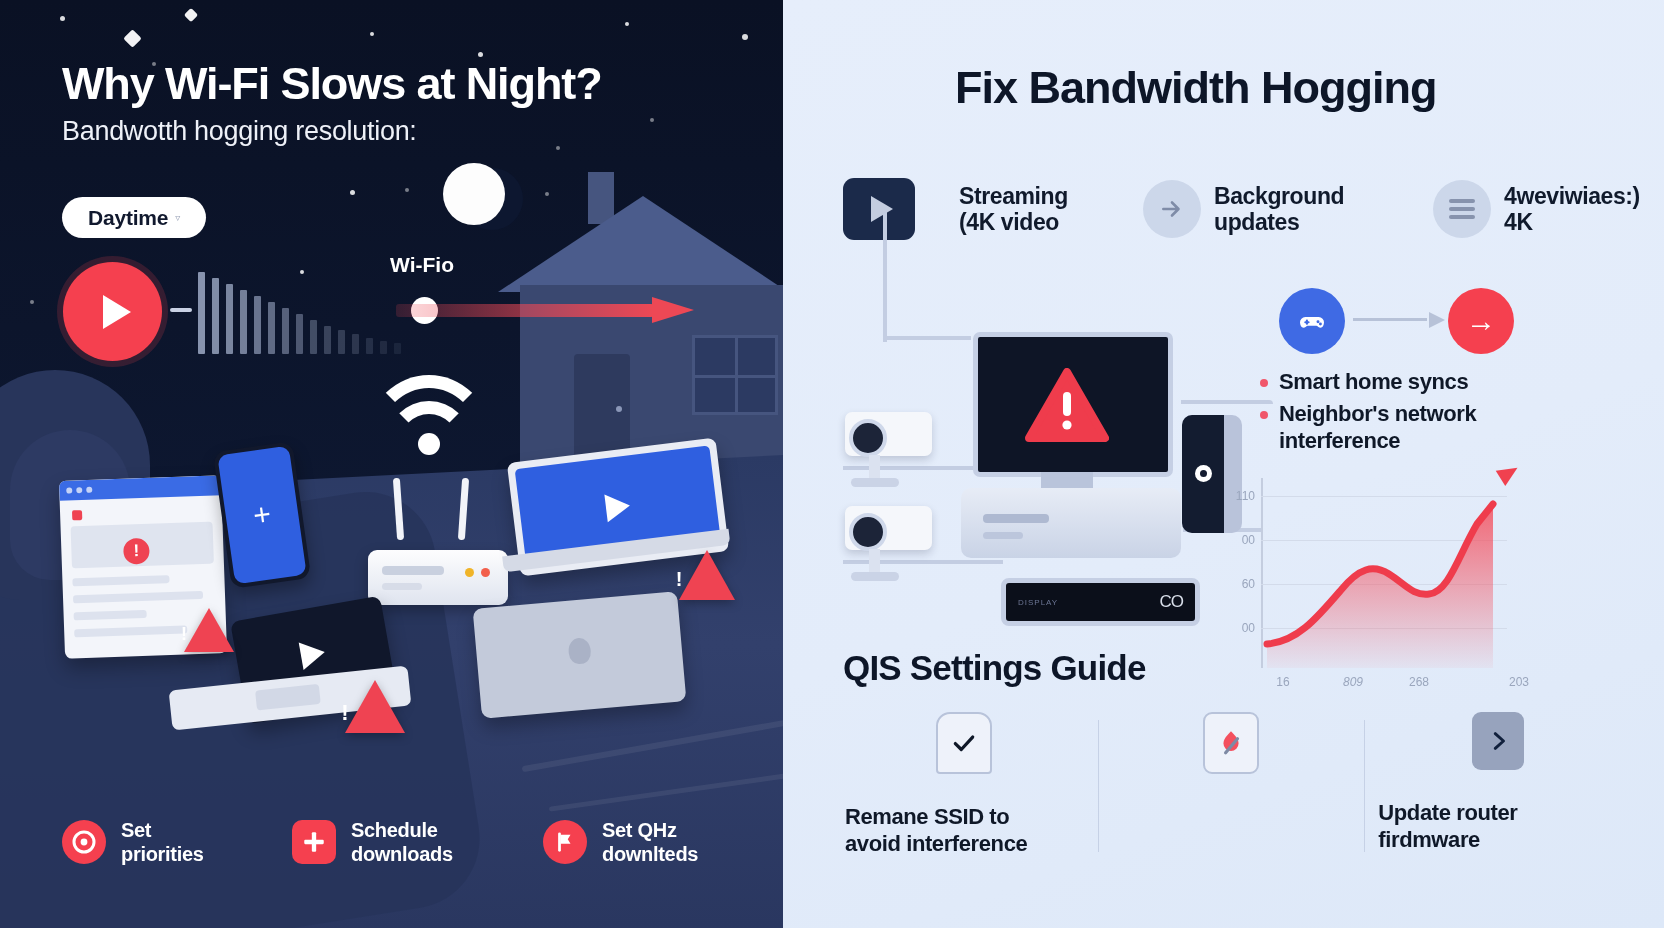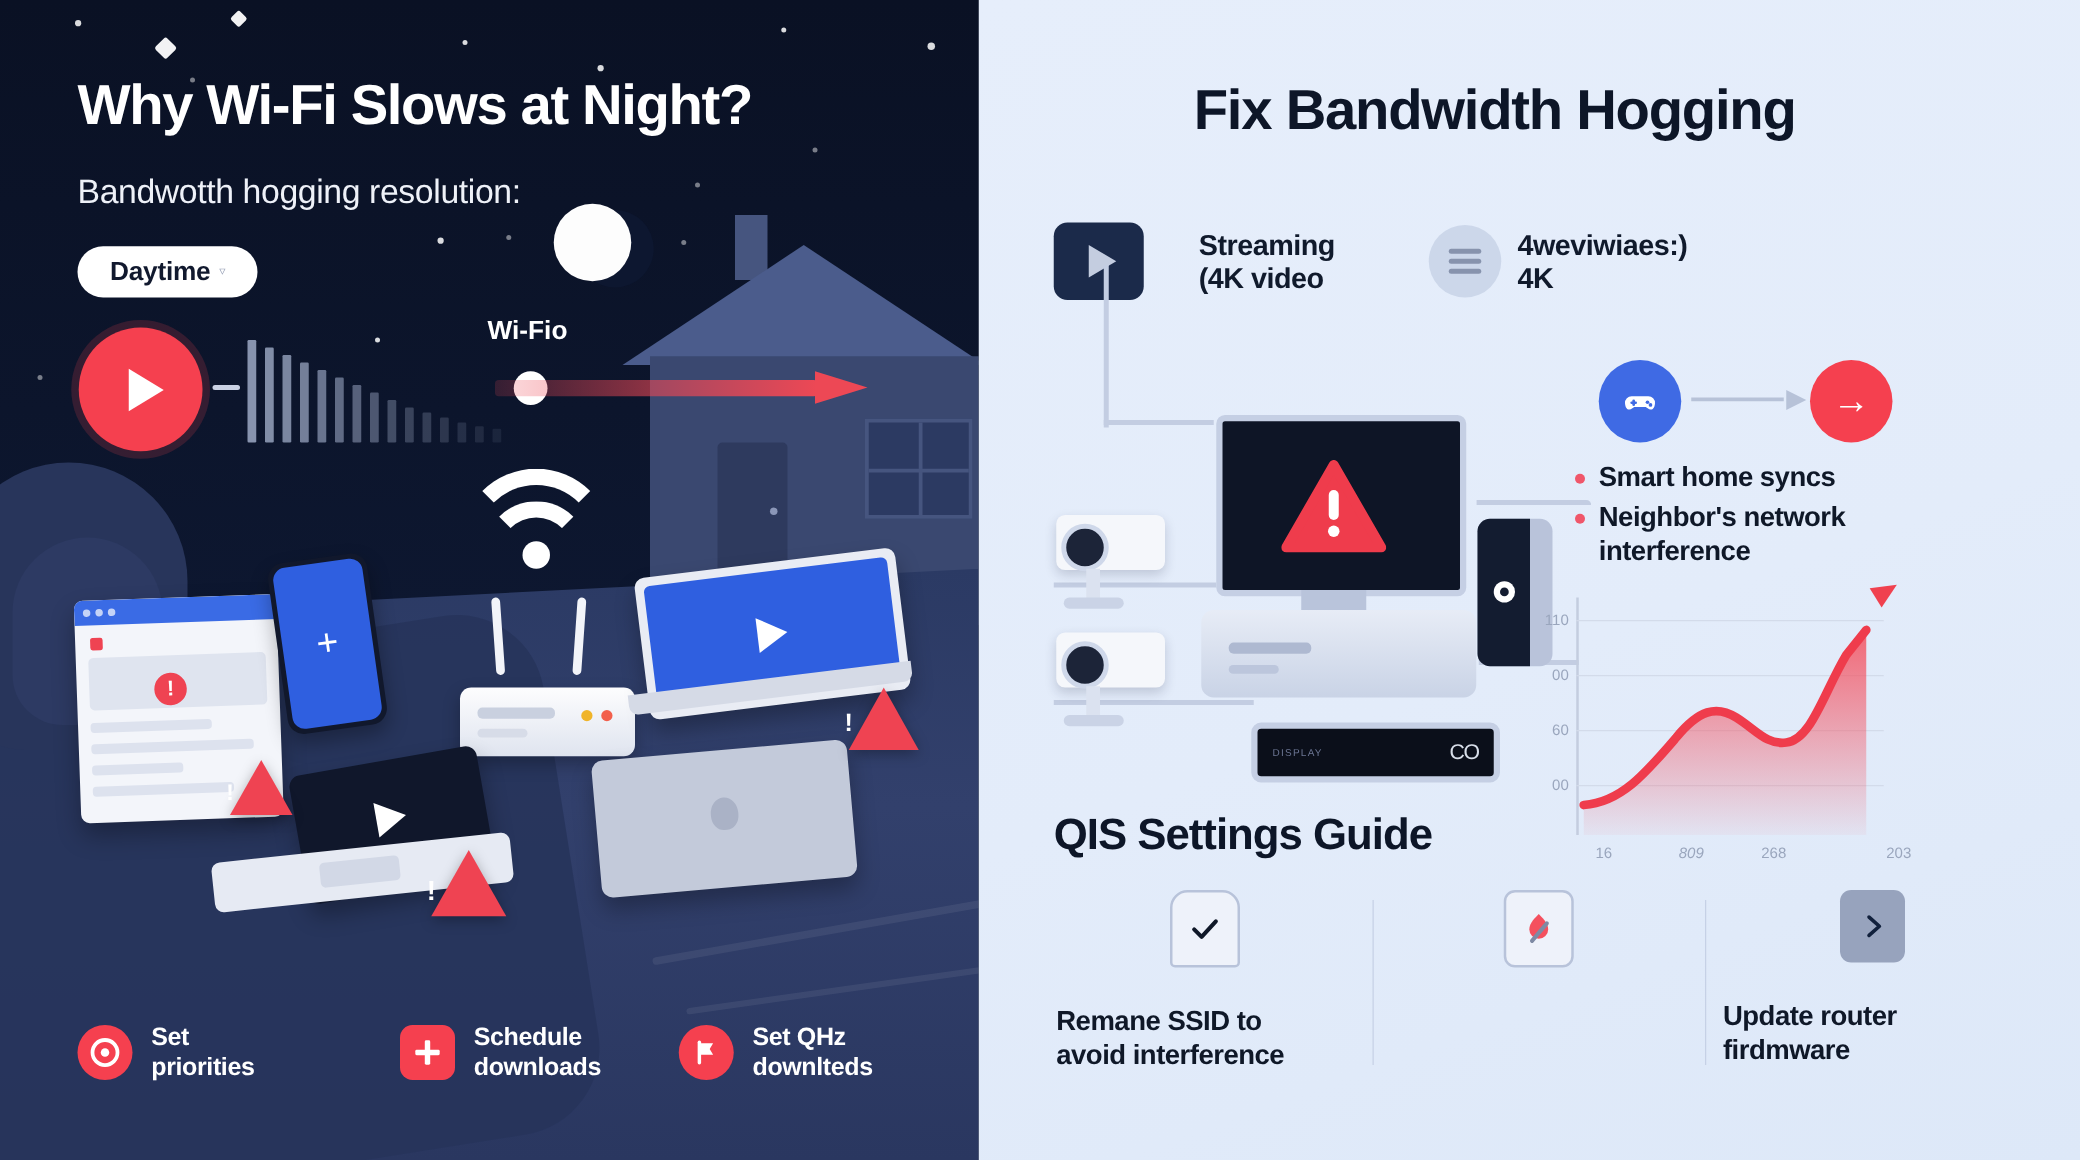--- a/index.html
+++ b/index.html
@@ -66,21 +66,21 @@
   .play-big .tri{width:0;height:0;border-top:17px solid transparent;
     border-bottom:17px solid transparent;border-left:28px solid #fff;margin-left:8px;}
 
   .daytime-pill{position:absolute;left:62px;top:197px;height:41px;padding:0 26px;
     border-radius:22px;background:#fff;display:flex;align-items:center;
     color:#11192e;font-size:21px;font-weight:700;letter-spacing:-.2px;}
   .daytime-pill .tick{margin-left:7px;font-size:10px;color:#9aa3b8;}
 
   .title-main{position:absolute;left:62px;top:58px;color:#fff;font-size:45px;
     font-weight:700;letter-spacing:-1.1px;white-space:nowrap;}
-  .title-sub{position:absolute;left:62px;top:138px;color:#eef1f8;font-size:27px;
+  .title-sub{position:absolute;left:62px;top:116px;color:#eef1f8;font-size:27px;
     font-weight:400;letter-spacing:-.3px;white-space:nowrap;}
 
   
   .wifi-glyph{position:absolute;left:368px;top:375px;width:122px;height:96px;}
   .wifi-glyph i{position:absolute;left:50%;transform:translateX(-50%);
     border:13px solid #fff;border-bottom-color:transparent;
     border-left-color:transparent;border-right-color:transparent;border-radius:50%;}
   .wifi-glyph .a1{top:0;width:96px;height:96px;}
   .wifi-glyph .a2{top:26px;width:58px;height:58px;}
   .wifi-glyph .dot{top:58px;width:22px;height:22px;border:0;background:#fff;border-radius:50%;}
@@ -393,21 +393,21 @@
         <svg width="24" height="24" viewBox="0 0 24 24">
             <circle cx="12" cy="12" r="10" fill="none" stroke="#fff" stroke-width="3"></circle>
             <circle cx="12" cy="12" r="3.4" fill="#fff"></circle>
           </svg>
       </span>
       <span class="tx">
         <span>Set</span><br><span>priorities</span>
       </span>
     </div>
 
-    <div class="lfeat" style="left:292px;margin-left:28px;">
+    <div class="lfeat" style="left:292px;">
       <span class="ic" style="border-radius:10px;font-size:30px;font-weight:700;">
         <svg width="26" height="26" viewBox="0 0 24 24">
             <rect x="10" y="3" width="4" height="18" fill="#fff" rx="1"></rect>
             <rect x="3" y="10" width="18" height="4" fill="#fff" rx="1"></rect>
           </svg>
       </span>
       <span class="tx">
         <span>Schedule</span><br><span>downloads</span>
       </span>
     </div>
@@ -430,20 +430,30 @@
   <div class="right-panel">
     <div class="r-title">Fix Bandwidth Hogging</div>
 
     <div class="chipsrow">
       <div class="chip" style="width:300px;gap:44px;">
         <span class="sq">
             <span class="tri"></span>
           </span>
         <span class="lbl">
           <span>Streaming</span><br><span>(4K video</span>
+        </span>
+      </div>
+      <div class="chip" style="width:290px;">
+        <span class="circ">
+          <svg width="26" height="26" viewBox="0 0 24 24">
+              <path d="M4 12h13M12 6l6 6-6 6" fill="none" stroke="#7f8ca8" stroke-width="2.4" stroke-linecap="round" stroke-linejoin="round"></path>
+            </svg>
+        </span>
+        <span class="lbl">
+          <span>Background</span><br><span>updates</span>
         </span>
       </div>
       <div class="chip">
         <span class="circ hamb">
           <span>
               <i></i>
               <i></i>
               <i></i>
             </span>
         </span>

